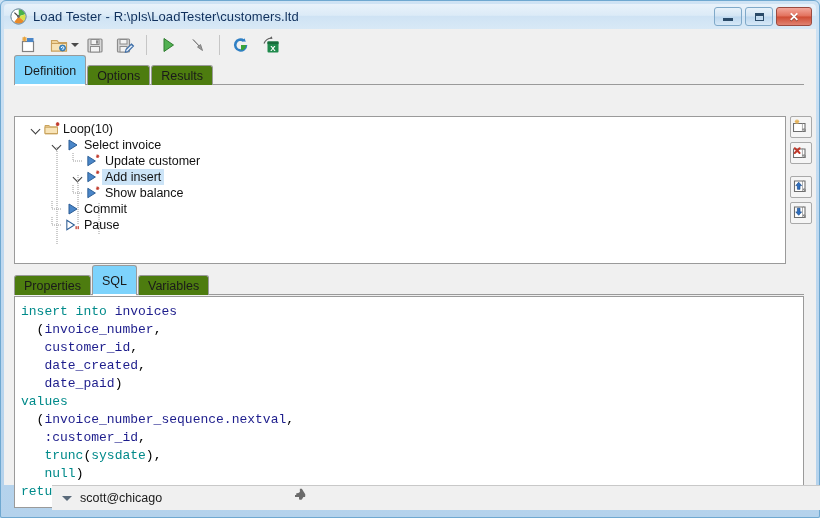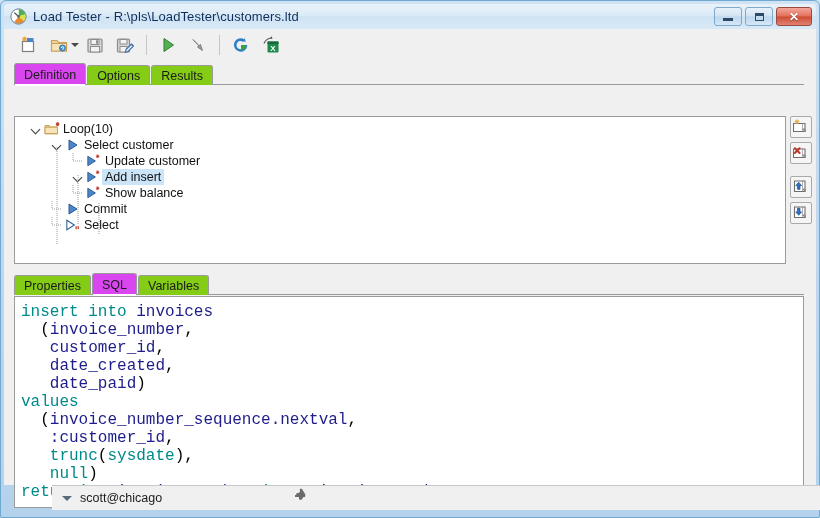--- a/index.html
+++ b/index.html
@@ -81,26 +81,26 @@
     position:absolute;height:22px;display:flex;align-items:flex-end;
   }
   .tabstrip .line{
     position:absolute;left:0;bottom:0;height:1px;background:#9a9a9a;
   }
   .tab{
     height:20px;box-sizing:border-box;
     padding:0 9px;display:flex;align-items:center;
     font-size:12.5px;color:#1a1a1a;
     border:1px solid #9a9a9a;border-bottom:none;
-    background:#84cc16;
+    background:#4d7c0f;
     border-radius:3px 3px 0 0;
     margin-right:1px;cursor:default;position:relative;
   }
   .tab.active{
-    background:#d946ef;height:22px;z-index:3;
+    background:#7dd3fc;height:30px;z-index:3;
     border-color:#9a9a9a;
     justify-content:flex-end;
   }
   .tab.active:after{
     content:"";position:absolute;left:0;right:0;bottom:-1px;height:2px;background:#fff;
   }
 
   
   .tree-panel{
     position:absolute;left:10px;top:87px;width:772px;height:148px;
@@ -145,21 +145,21 @@
   .sbtn.gap{margin-top:8px;}
 
   
   .editor-panel{
     position:absolute;left:10px;top:267px;width:790px;height:212px;
     background:#ffffff;border:1px solid #9a9a9a;box-sizing:border-box;
     overflow:hidden;
   }
   .sql{
     font-family:"Liberation Mono","DejaVu Sans Mono",monospace;
-    font-size:16px;line-height:18px;
+    font-size:13px;line-height:18px;
     padding:6px 0 0 6px;white-space:pre;
   }
   .kw{color:#008a8a;}
   .id{color:#1d1d8c;}
   .pl{color:#000000;}
 
   
   .statusbar{
     position:absolute;left:4px;top:485px;width:812px;height:25px;
     background:#f0f0f0;border-top:1px solid #c8c8c8;box-sizing:border-box;
@@ -331,21 +331,21 @@
           <div class="trow">
             <span class="indent" style="width: 35px;"></span>
             <span class="expander">
               <span class="chev"></span>
             </span>
             <span class="ticon">
               <svg width="16" height="14" viewBox="0 0 16 14">
                 <path d="M4 2 L12 7 L4 12 Z" fill="#4a86c8" stroke="#2c5d95" stroke-width="1"></path>
               </svg>
             </span>
-            <span class="label">Select customer</span>
+            <span class="label">Select invoice</span>
           </div>
           <div class="trow">
             <span class="indent" style="width: 56px;"></span>
             <span class="expander">
               <svg width="14" height="16" viewBox="0 0 14 16">
                 <path d="M2 0 V8 H12" fill="none" stroke="#9a9a9a" stroke-width="1" stroke-dasharray="1 1"></path>
               </svg>
             </span>
             <span class="ticon">
               <svg width="18" height="14" viewBox="0 0 18 14">
@@ -419,21 +419,21 @@
                 <path d="M2 0 V8 H12" fill="none" stroke="#9a9a9a" stroke-width="1" stroke-dasharray="1 1"></path>
               </svg>
             </span>
             <span class="ticon">
               <svg width="18" height="14" viewBox="0 0 18 14">
                 <path d="M3 2 L11 7 L3 12 Z" fill="#ffffff" stroke="#2c5d95" stroke-width="1.1"></path>
                 <rect x="12.2" y="8.2" width="1.3" height="3.2" fill="#c0392b"></rect>
                 <rect x="14.4" y="8.2" width="1.3" height="3.2" fill="#c0392b"></rect>
               </svg>
             </span>
-            <span class="label">Select</span>
+            <span class="label">Pause</span>
           </div>
           <svg width="300" height="150" class="dots" style="left: 0px; top: 0px;">
             <line x1="42" y1="30" x2="42" y2="128" stroke="#9a9a9a" stroke-width="1" stroke-dasharray="1 1"></line>
             <line x1="63" y1="58" x2="63" y2="108" stroke="#9a9a9a" stroke-width="1" stroke-dasharray="1 1"></line>
             <line x1="84" y1="86" x2="84" y2="118" stroke="#9a9a9a" stroke-width="1" stroke-dasharray="1 1"></line>
           </svg>
         </div>
     </div>
 
     <div class="sidebtns">

